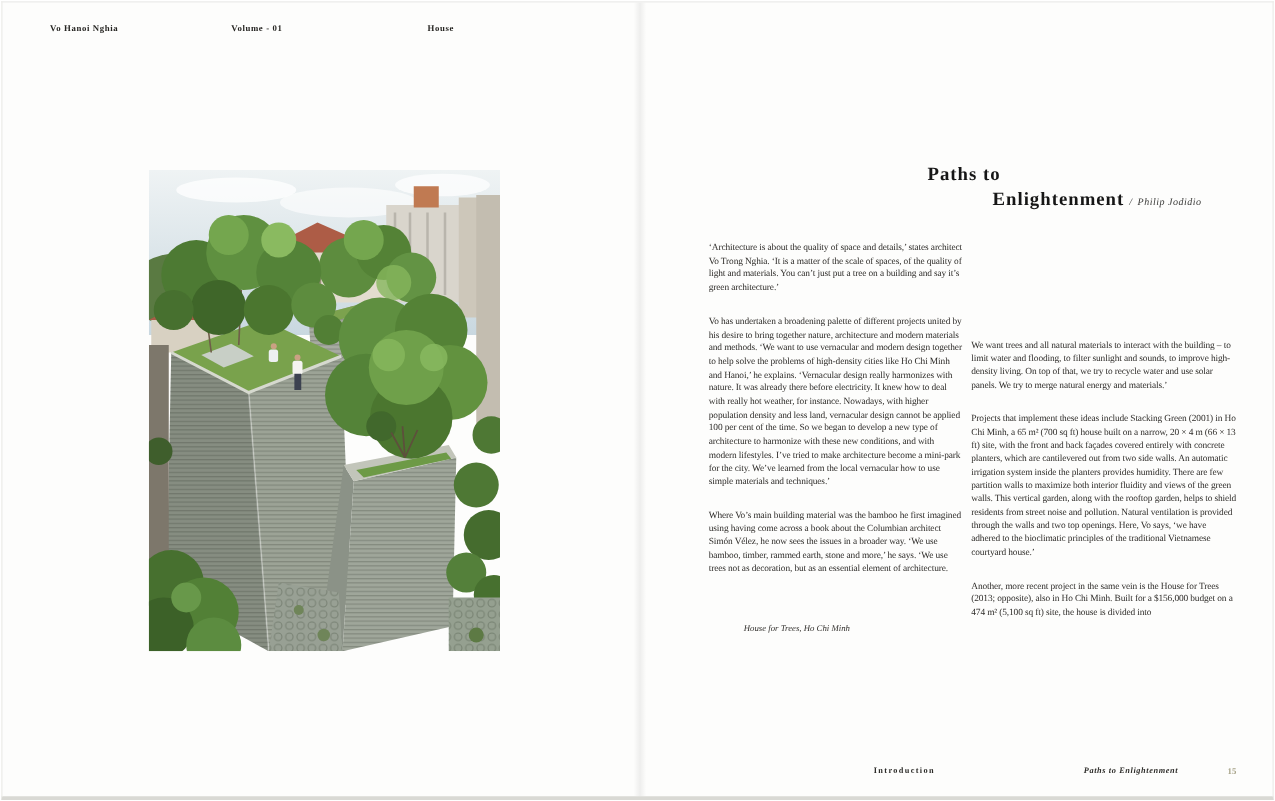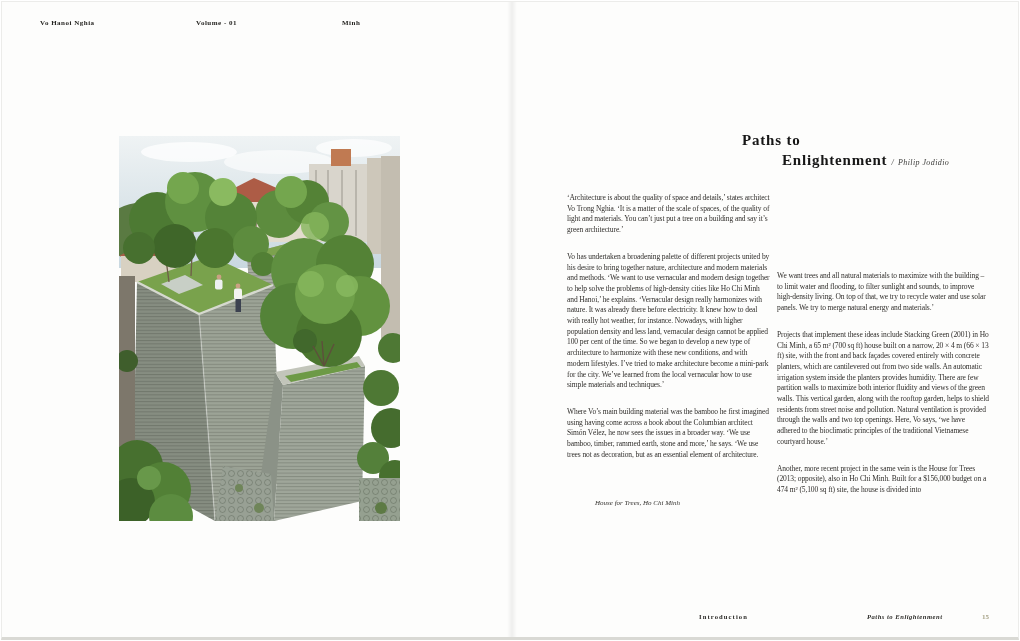--- a/index.html
+++ b/index.html
@@ -6,27 +6,27 @@
   .spread{
     position:relative;width:1018px;height:639px;margin:1px;
     background:#fdfdfc;border:1px solid #ececea;border-bottom:3px solid #d9d9d4;
     box-sizing:border-box;overflow:hidden;
     font-family:"Liberation Serif","DejaVu Serif",serif;color:#2f2d2a;
   }
   .gutter{position:absolute;left:505px;top:0;width:10px;height:100%;
     background:linear-gradient(to right,rgba(0,0,0,0) 0%,rgba(0,0,0,0.06) 50%,rgba(0,0,0,0) 100%);}
   .hdr{position:absolute;top:17px;font-size:7px;font-weight:bold;letter-spacing:0.5px;color:#262522;}
   .hdr-left{left:38px;}
-  .hdr-center{left:194px;}
+  .hdr-center{left:183px;}
   .hdr-right{left:340px;}
   .photo{position:absolute;left:117px;top:134px;width:281px;height:385px;overflow:hidden;}
   .photo svg{display:block;}
   .title-block{position:absolute;left:740px;top:129px;width:270px;color:#161616;}
   .t1{font-size:15px;font-weight:bold;letter-spacing:0.8px;line-height:19px;}
-  .t2row{margin-left:40px;line-height:19px;white-space:nowrap;}
+  .t2row{margin-left:52px;line-height:19px;white-space:nowrap;}
   .t2{font-size:15px;font-weight:bold;letter-spacing:0.8px;}
   .tsep,.tauthor{font-size:8px;font-style:italic;color:#3a3a38;letter-spacing:0.4px;}
   .col{position:absolute;font-size:7.5px;line-height:10.7px;letter-spacing:-0.1px;text-align:left;}
   .col p{margin:0 0 16px 0;}
   .col1{left:565px;top:191px;width:204px;}
   .col2{left:775px;top:269px;width:212px;}
   .caption{position:absolute;left:565px;top:497px;font-size:7px;font-style:italic;color:#33312e;margin-left:28px;}
   .pgnum{position:absolute;top:611px;font-size:7px;font-weight:bold;}
   .pg-left{left:38px;}
   .pg-right{left:980px;}
@@ -34,21 +34,21 @@
   .ft-chapter{position:absolute;left:865px;top:611px;font-size:6.6px;font-weight:bold;font-style:italic;letter-spacing:0.5px;color:#2c2b28;}
 </style>
 </head>
 <body>
 
 <div class="spread">
   <div class="gutter"></div>
 
   <div class="hdr hdr-left">Vo Hanoi Nghia</div>
   <div class="hdr hdr-center">Volume - 01</div>
-  <div class="hdr hdr-right">Minh</div>
+  <div class="hdr hdr-right">House</div>
 
   <div class="photo">
     <svg width="281" height="385" viewBox="0 0 281 385" xmlns="http://www.w3.org/2000/svg">
       <defs>
         <linearGradient id="sky" x1="0" y1="0" x2="0" y2="1">
           <stop offset="0" stop-color="#eff3f4"></stop>
           <stop offset="1" stop-color="#c9d8e0"></stop>
         </linearGradient>
         <pattern id="stripe" width="7" height="3.4" patternUnits="userSpaceOnUse">
           <rect y="0" width="7" height="1" fill="rgba(35,40,34,0.22)"></rect>
@@ -186,21 +186,21 @@
 
   <div class="col col1">
     <p>‘Architecture is about the quality of space and details,’ states architect Vo Trong Nghia. ‘It is a matter of the scale of spaces, of the quality of light and materials. You can’t just put a tree on a building and say it’s green architecture.’</p>
     <p>Vo has undertaken a broadening palette of different projects united by his desire to bring together nature, architecture and modern materials and methods. ‘We want to use vernacular and modern design together to help solve the problems of high-density cities like Ho Chi Minh and Hanoi,’ he explains. ‘Vernacular design really harmonizes with nature. It was already there before electricity. It knew how to deal with really hot weather, for instance. Nowadays, with higher population density and less land, vernacular design cannot be applied 100 per cent of the time. So we began to develop a new type of architecture to harmonize with these new conditions, and with modern lifestyles. I’ve tried to make architecture become a mini-park for the city. We’ve learned from the local vernacular how to use simple materials and techniques.’</p>
     <p>Where Vo’s main building material was the bamboo he first imagined using having come across a book about the Columbian architect Simón Vélez, he now sees the issues in a broader way. ‘We use bamboo, timber, rammed earth, stone and more,’ he says. ‘We use trees not as decoration, but as an essential element of architecture.</p>
   </div>
 
   <div class="caption">House for Trees, Ho Chi Minh</div>
 
   <div class="col col2">
-    <p>We want trees and all natural materials to maximize with the building – to limit water and flooding, to filter sunlight and sounds, to improve high-density living. On top of that, we try to recycle water and use solar panels. We try to merge natural energy and materials.’</p>
+    <p>We want trees and all natural materials to interact with the building – to limit water and flooding, to filter sunlight and sounds, to improve high-density living. On top of that, we try to recycle water and use solar panels. We try to merge natural energy and materials.’</p>
     <p>Projects that implement these ideas include Stacking Green (2001) in Ho Chi Minh, a 65 m² (700 sq ft) house built on a narrow, 20 × 4 m (66 × 13 ft) site, with the front and back façades covered entirely with concrete planters, which are cantilevered out from two side walls. An automatic irrigation system inside the planters provides humidity. There are few partition walls to maximize both interior fluidity and views of the green walls. This vertical garden, along with the rooftop garden, helps to shield residents from street noise and pollution. Natural ventilation is provided through the walls and two top openings. Here, Vo says, ‘we have adhered to the bioclimatic principles of the traditional Vietnamese courtyard house.’</p>
     <p>Another, more recent project in the same vein is the House for Trees (2013; opposite), also in Ho Chi Minh. Built for a $156,000 budget on a 474 m² (5,100 sq ft) site, the house is divided into</p>
   </div>
 
   <div class="pgnum pg-left" style="color: rgb(168, 164, 137); margin-top: 40px;">14</div>
   <div class="ft-section">Introduction</div>
   <div class="ft-chapter">Paths to Enlightenment</div>
   <div class="pgnum pg-right" style="color: rgb(168, 164, 137);">15</div>
 </div>
 

